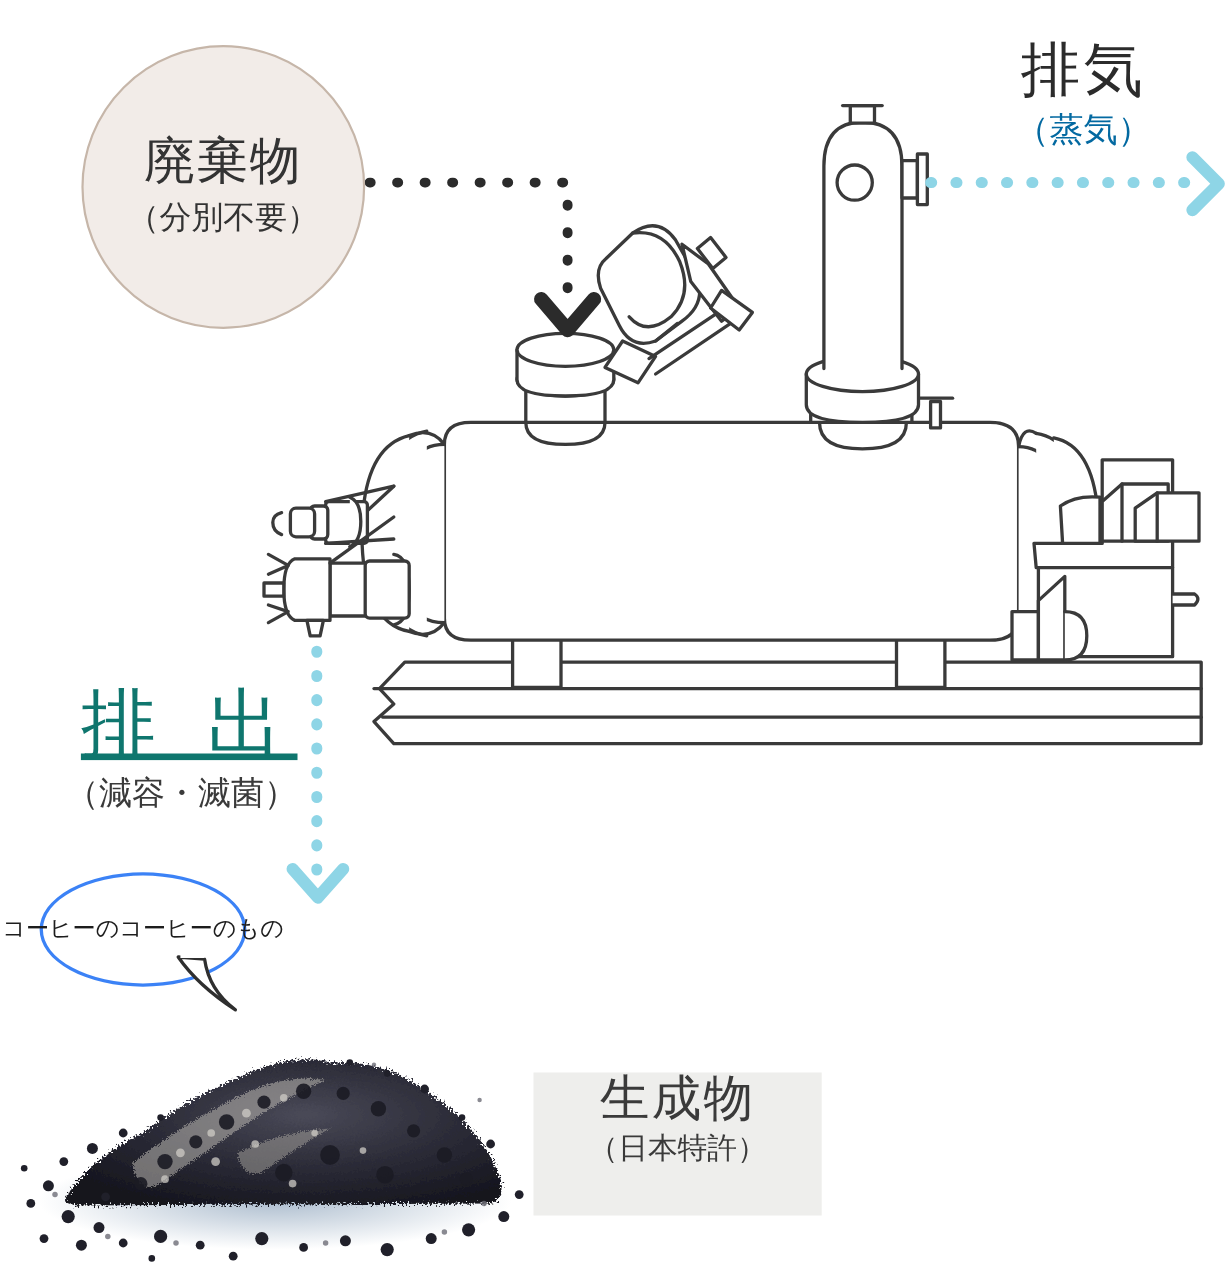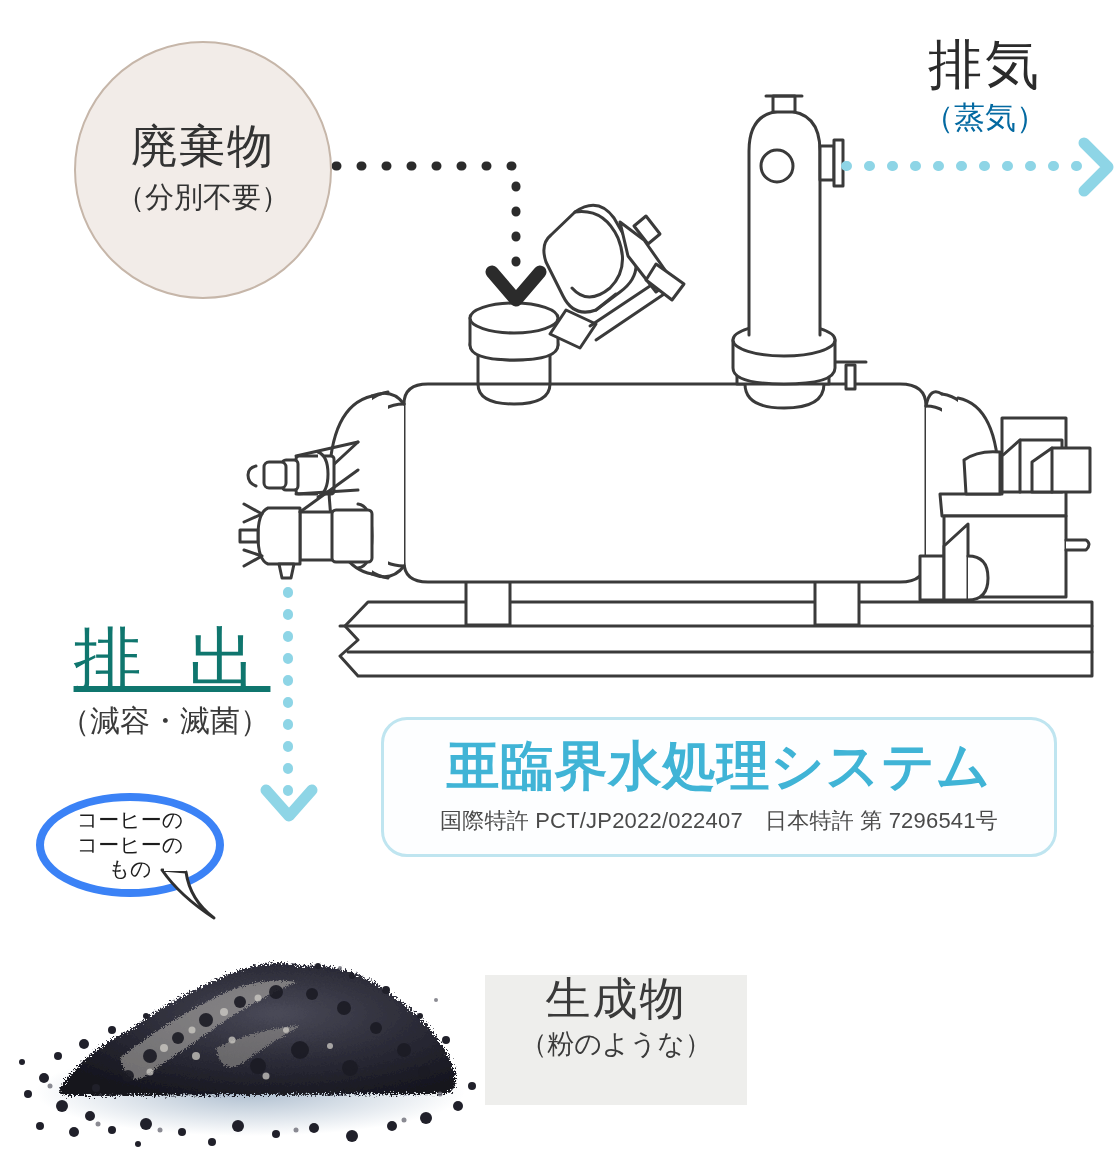--- a/index.html
+++ b/index.html
@@ -135,25 +135,25 @@
   }
 
   
   #speech-bubble {
     position: absolute;
     left: 36px;
     top: 793px;
     width: 188px;
     height: 104px;
     box-sizing: border-box;
-    border: 8px solid #3b82f6;
+    border: 3px solid #3b82f6;
     border-radius: 50% / 50%;
     background: #ffffff;
     display: flex;
-    flex-direction: column;
+    flex-direction: row;
     align-items: center;
     justify-content: center;
     text-align: center;
     z-index: 6;
   }
   #speech-bubble .line {
     font-size: 21px;
     color: #1d1d1d;
     line-height: 1.18;
     white-space: nowrap;
@@ -462,33 +462,29 @@
   <div id="exhaust-label">
     <div class="big">排気</div>
     <div class="sub">（蒸気）</div>
   </div>
 
   <div id="discharge-label">
     <div class="big">排 出</div>
     <div class="sub">（減容・滅菌）</div>
   </div>
 
-  <div id="title-panel">
-    <div class="title">亜臨界水処理システム</div>
-    <div class="patents">国際特許 PCT/JP2022/022407　日本特許 第 7296541号</div>
-  </div>
 
   <div id="speech-bubble">
     <div class="line">コーヒーの</div>
     <div class="line">コーヒーの</div>
     <div class="line">もの</div>
   </div>
   <svg id="bubble-tail" viewBox="0 0 60 56" xmlns="http://www.w3.org/2000/svg">
     <path d="M2,4 Q20,30 54,52 Q30,34 26,6 Z" fill="#ffffff" stroke="#2f2f2f" stroke-width="3" stroke-linejoin="round"></path>
     <path d="M4,2 L26,2" stroke="#ffffff" stroke-width="6"></path>
   </svg>
 
   <div id="product-label">
     <div class="big">生成物</div>
-    <div class="sub">（粉のような）</div>
+    <div class="sub">（日本特許）</div>
   </div>
 
 </div>
 
 </body></html>

